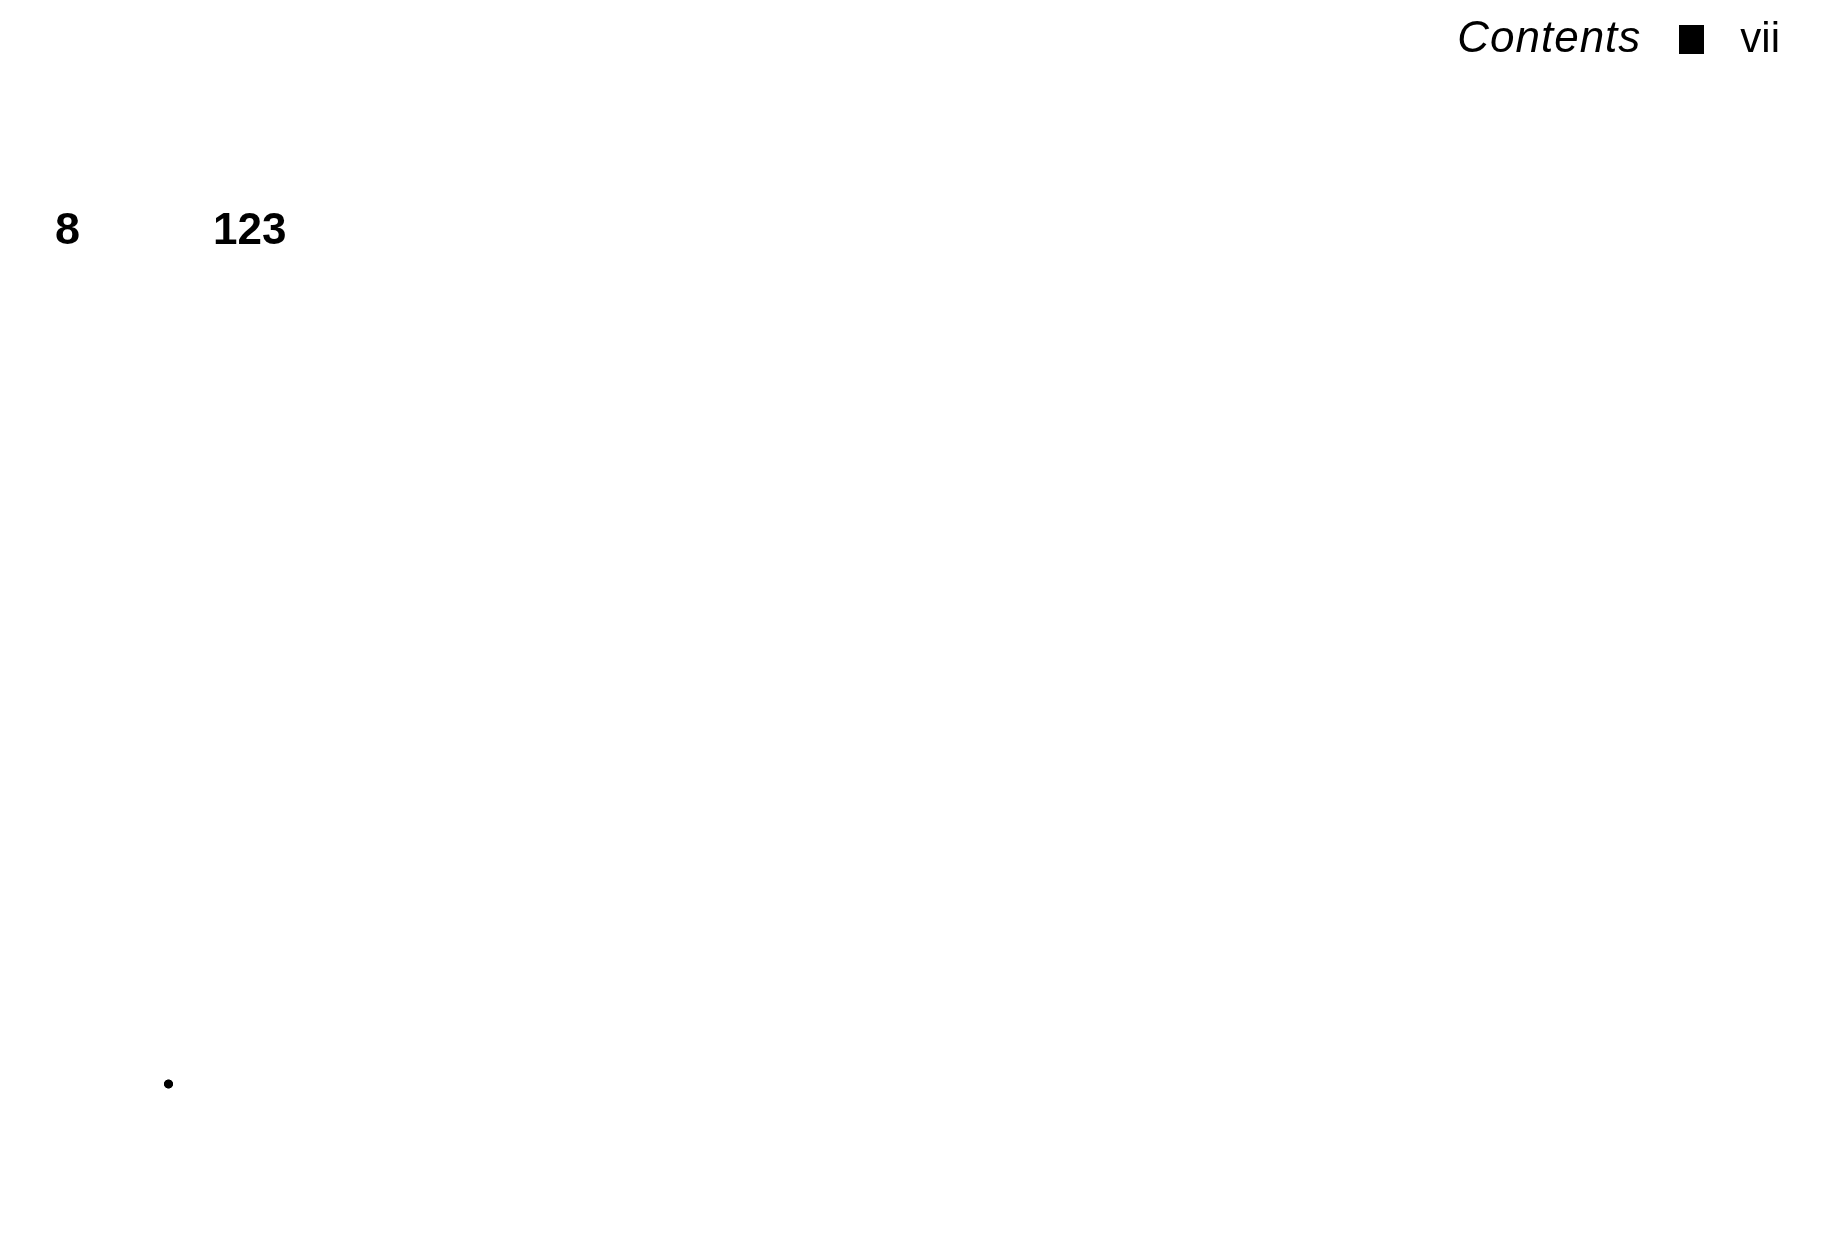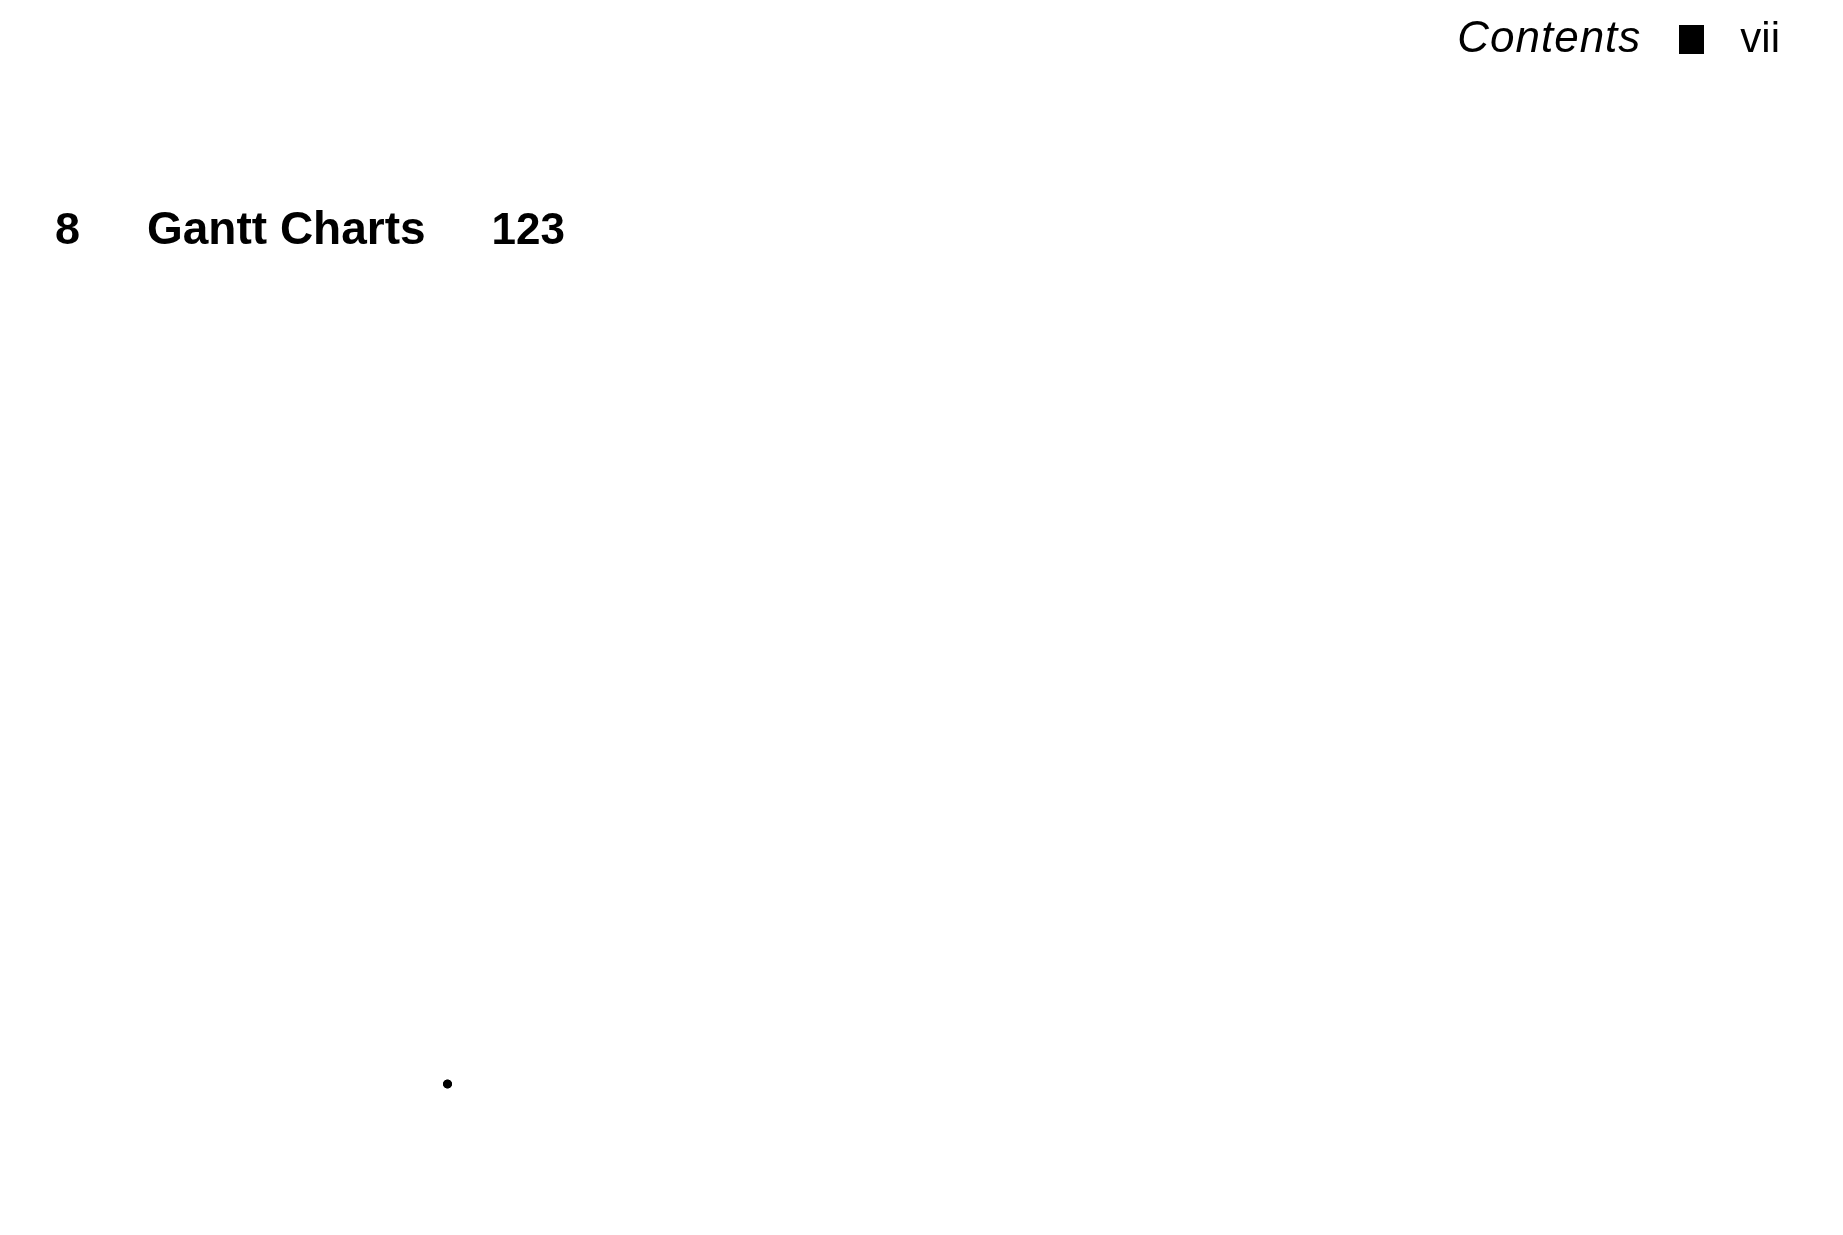--- a/index.html
+++ b/index.html
@@ -87,19 +87,18 @@
 
   <div class="header">
     <span class="header-title">Contents</span>
     <span class="marker"></span>
     <span class="folio">vii</span>
   </div>
 
   <div class="toc">
       <div class="row chapter">
       <div class="num">8</div>
-      <div class="title">Gantt Charts</div>
       <div class="leader"></div>
       <div class="page-col page">123</div>
     </div>
     </div>
 
 </div>
 
 </body></html>

